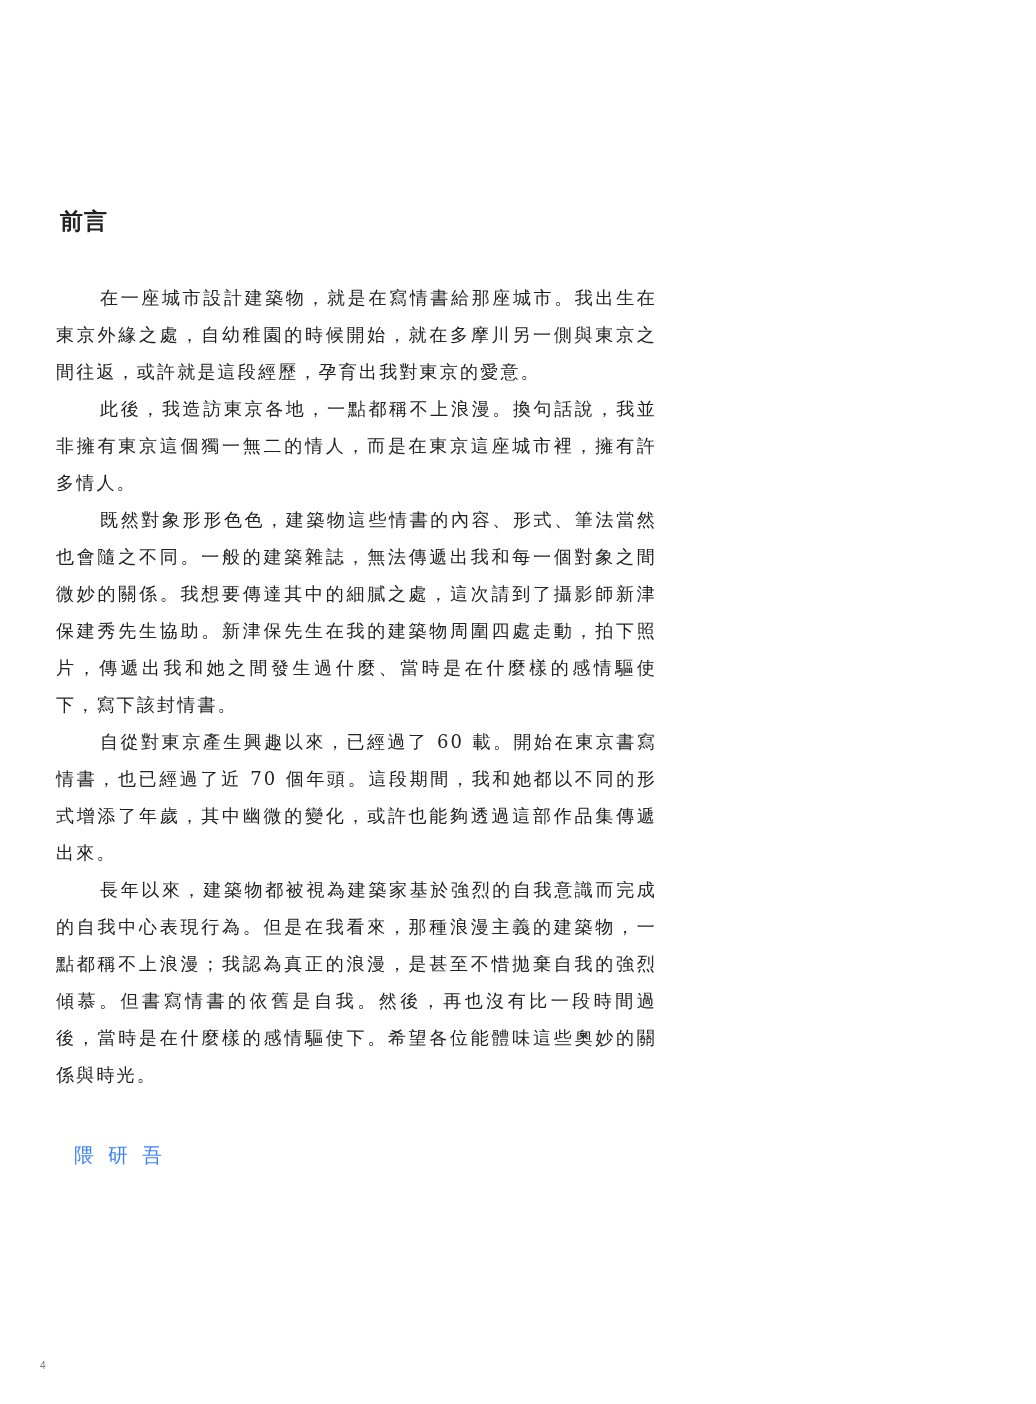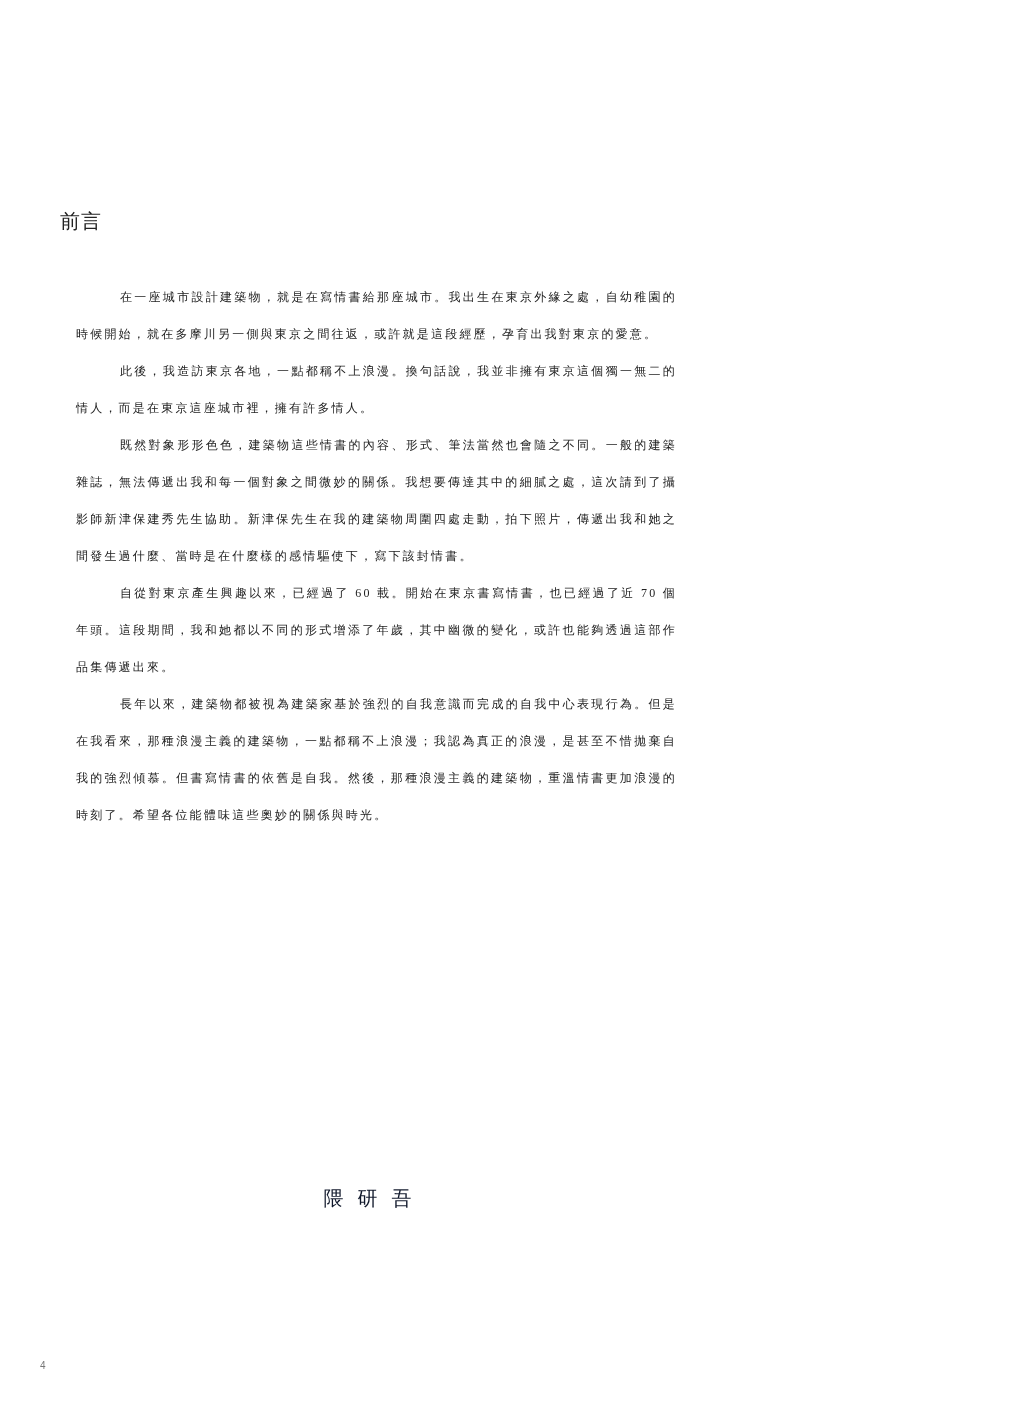--- a/index.html
+++ b/index.html
@@ -18,53 +18,52 @@
     .page {
       position: absolute;
       left: 0; top: 0;
       width: 1036px;
       height: 1404px;
     }
     .title {
       position: absolute;
       left: 60px;
       top: 201px;
-      font-size: 20px;
+      font-size: 23px;
       line-height: 40px;
       letter-spacing: 1px;
       margin: 0;
-      font-weight: normal;
+      font-weight: bold;
       color: #222;
     }
     .body-text {
       position: absolute;
-      left: 76px;
+      left: 56px;
       top: 279px;
       width: 601px;
-      font-size: 12px;
+      font-size: 18px;
       line-height: 37px;
       letter-spacing: 2.2px;
       color: #222;
-      font-family: Liberation Serif, serif;
     }
     .para {
       margin: 0;
       text-indent: 44px;
       text-align: justify;
       word-break: break-all;
     }
     .signature {
       position: absolute;
       left: 60px;
-      top: 1180px;
+      top: 1137px;
       width: 601px;
-      text-align: center;
+      text-align: left;
       font-size: 20px;
       line-height: 37px;
-      color: #0f172a;
+      color: #3b82f6;
       word-spacing: 8px;
     }
     .signature span {
       margin-left: 14px;
     }
     .page-number {
       position: absolute;
       left: 40px;
       top: 1360px;
       font-family: "Liberation Sans", sans-serif;
@@ -76,21 +75,21 @@
 <body>
 
 <div class="page">
   <h1 class="title">前言</h1>
 
   <div class="body-text">
     <p class="para">在一座城市設計建築物，就是在寫情書給那座城市。我出生在東京外緣之處，自幼稚園的時候開始，就在多摩川另一側與東京之間往返，或許就是這段經歷，孕育出我對東京的愛意。</p>
     <p class="para">此後，我造訪東京各地，一點都稱不上浪漫。換句話說，我並非擁有東京這個獨一無二的情人，而是在東京這座城市裡，擁有許多情人。</p>
     <p class="para">既然對象形形色色，建築物這些情書的內容、形式、筆法當然也會隨之不同。一般的建築雜誌，無法傳遞出我和每一個對象之間微妙的關係。我想要傳達其中的細膩之處，這次請到了攝影師新津保建秀先生協助。新津保先生在我的建築物周圍四處走動，拍下照片，傳遞出我和她之間發生過什麼、當時是在什麼樣的感情驅使下，寫下該封情書。</p>
     <p class="para">自從對東京產生興趣以來，已經過了 60 載。開始在東京書寫情書，也已經過了近 70 個年頭。這段期間，我和她都以不同的形式增添了年歲，其中幽微的變化，或許也能夠透過這部作品集傳遞出來。</p>
-    <p class="para">長年以來，建築物都被視為建築家基於強烈的自我意識而完成的自我中心表現行為。但是在我看來，那種浪漫主義的建築物，一點都稱不上浪漫；我認為真正的浪漫，是甚至不惜拋棄自我的強烈傾慕。但書寫情書的依舊是自我。然後，那種浪漫主義的建築物，重溫情書更加浪漫的時刻了。希望各位能體味這些奧妙的關係與時光。</p>
+    <p class="para">長年以來，建築物都被視為建築家基於強烈的自我意識而完成的自我中心表現行為。但是在我看來，那種浪漫主義的建築物，一點都稱不上浪漫；我認為真正的浪漫，是甚至不惜拋棄自我的強烈傾慕。但書寫情書的依舊是自我。然後，再也沒有比一段時間過後，當時是在什麼樣的感情驅使下。希望各位能體味這些奧妙的關係與時光。</p>
   </div>
 
   <div class="signature">
     <span>隈</span><span>研</span><span>吾</span>
   </div>
 
   <div class="page-number">4</div>
 </div>
 
 </body></html>

